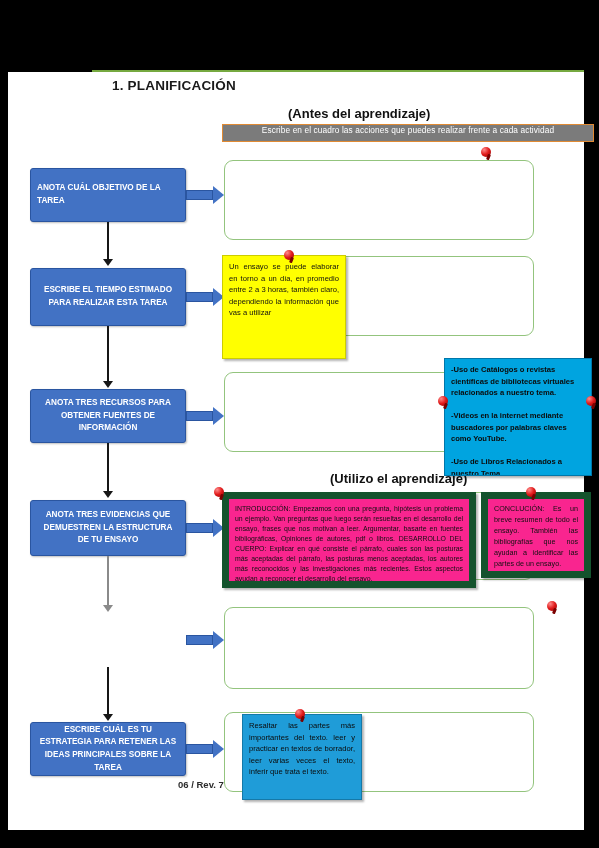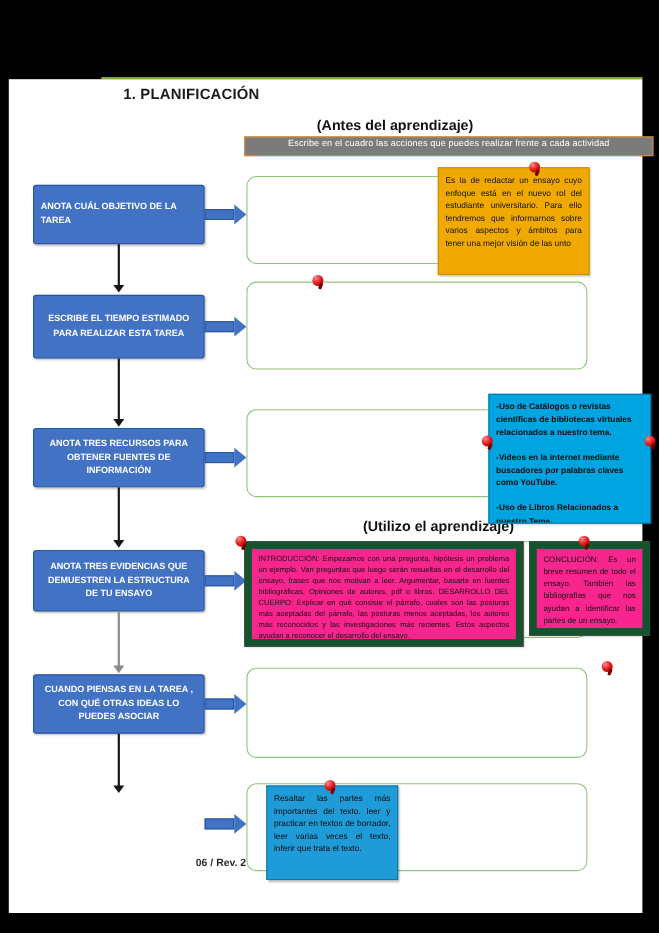--- a/index.html
+++ b/index.html
@@ -89,24 +89,24 @@
   </div>
 
   <div class="bluebox" style="left:30px;top:389px;width:156px;height:54px;">
     <div class="t">ANOTA TRES RECURSOS PARA OBTENER FUENTES DE INFORMACIÓN</div>
   </div>
 
   <div class="bluebox" style="left:30px;top:500px;width:156px;height:56px;">
     <div class="t">ANOTA TRES  EVIDENCIAS QUE DEMUESTREN LA ESTRUCTURA DE TU ENSAYO</div>
   </div>
 
-  <div class="bluebox" style="left:30px;top:613px;width:156px;height:54px;">
-    <div class="t">CUANDO PIENSAS EN LA TAREA , CON QUÉ OTRAS IDEAS LO PUEDES ASOCIAR</div>
-  </div>
-
+
+  <div class="bluebox" style="left:30px;top:722px;width:156px;height:54px;">
+    <div class="t">ESCRIBE CUÁL ES TU ESTRATEGIA PARA RETENER LAS IDEAS PRINCIPALES SOBRE LA TAREA</div>
+  </div>
 
   <div class="vconn" style="left:107px;top:222px;height:38px;"></div>
   <div class="vhead" style="left:103px;top:259px;"></div>
 
   <div class="vconn" style="left:107px;top:326px;height:56px;"></div>
   <div class="vhead" style="left:103px;top:381px;"></div>
 
   <div class="vconn" style="left:107px;top:443px;height:49px;"></div>
   <div class="vhead" style="left:103px;top:491px;"></div>
 
@@ -141,28 +141,28 @@
       <div class="head" style="left:27px;"></div>
   </div>
 
   <div class="roundbox" style="left:224px;top:160px;width:310px;height:80px;"></div>
   <div class="roundbox" style="left:224px;top:256px;width:310px;height:80px;"></div>
   <div class="roundbox" style="left:224px;top:372px;width:310px;height:80px;"></div>
   <div class="roundbox" style="left:224px;top:492px;width:310px;height:88px;"></div>
   <div class="roundbox" style="left:224px;top:607px;width:310px;height:82px;"></div>
   <div class="roundbox" style="left:224px;top:712px;width:310px;height:80px;"></div>
 
-  <div class="note orange" style="left:398px;top:152px;width:138px;height:98px;">
-    <div class="txt">Es la de redactar un ensayo cuyo enfoque está en el nuevo rol del estudiante universitario. Para ello tendremos que informarnos sobre varios aspectos y ámbitos para tener una mejor visión de las unto</div>
-  </div>
   <div class="pin" style="left:480px;top:147px;">
       <i></i>
       <b></b>
     </div>
 
+  <div class="note yellow" style="left:222px;top:255px;width:124px;height:104px;">
+    <div class="txt">Un ensayo se puede elaborar en torno a un día, en promedio entre 2 a 3 horas, también claro, dependiendo la información que vas a utilizar</div>
+  </div>
   <div class="pin" style="left:283px;top:250px;">
       <i></i>
       <b></b>
     </div>
 
   <div class="note cyan" style="left:444px;top:358px;width:148px;height:118px;">
     <div class="txt" style="white-space:pre-line;text-align:left;">-Uso de Catálogos o revistas científicas de bibliotecas virtuales relacionados a nuestro tema.
 
 -Videos en la internet mediante buscadores por palabras claves como YouTube.
 
@@ -199,15 +199,15 @@
     </div>
 
   <div class="note lightblue" style="left:242px;top:714px;width:120px;height:86px;">
     <div class="txt">Resaltar las partes más importantes del texto. leer y practicar en textos de borrador, leer varias veces el texto, inferir que trata el texto.</div>
   </div>
   <div class="pin" style="left:294px;top:709px;">
       <i></i>
       <b></b>
     </div>
 
-  <div class="footer">06 / Rev. 2</div>
+  <div class="footer">06 / Rev. 7</div>
 
 </div>
 
 </body></html>

